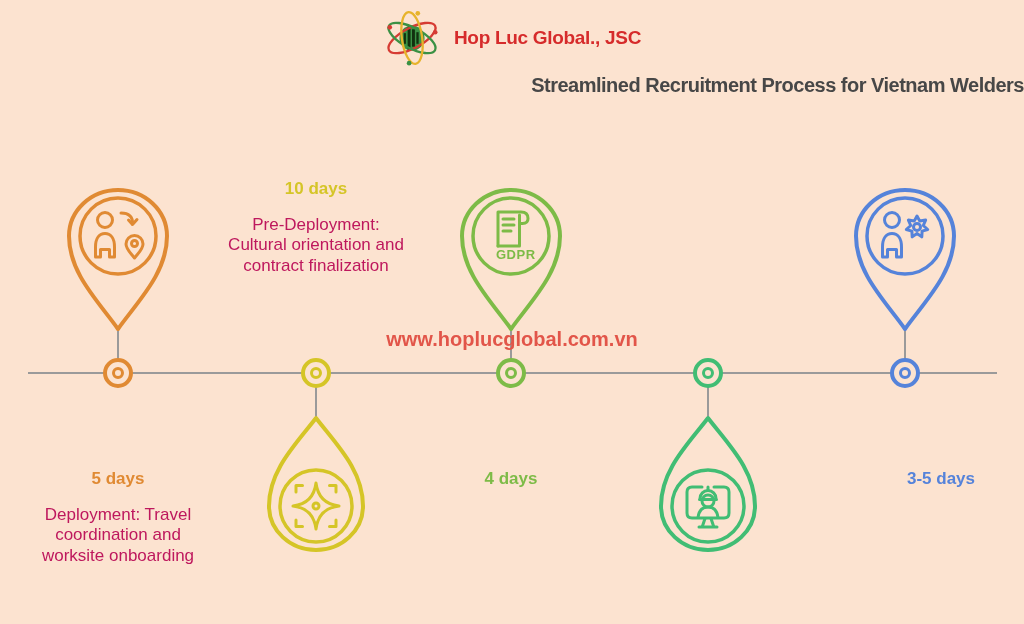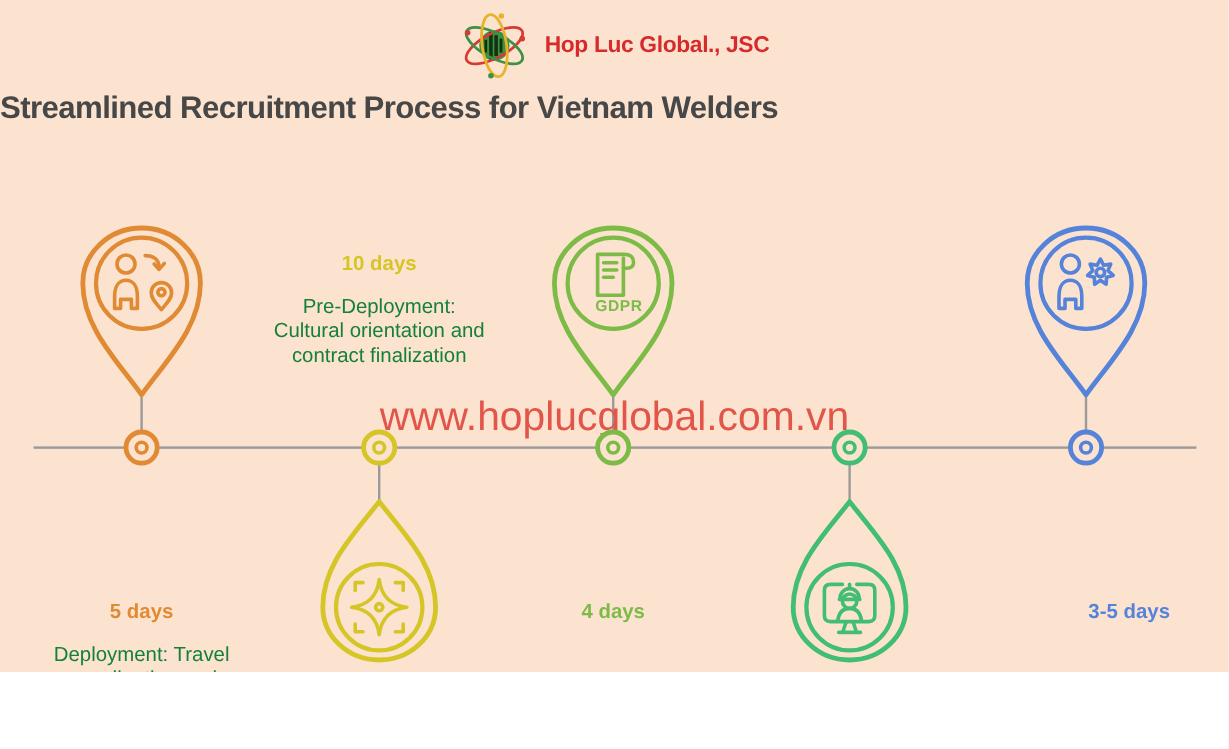--- a/index.html
+++ b/index.html
@@ -1,42 +1,42 @@
 <!DOCTYPE html>
 <html><head>
 <meta charset="utf-8">
 <style>
   html,body{margin:0;padding:0;}
   .canvas{
-    position:relative;width:1024px;height:560px;overflow:hidden;
+    position:relative;width:1024px;height:624px;overflow:hidden;
     background:#fce3d0;
     font-family:"Liberation Sans","DejaVu Sans",sans-serif;
   }
   
   .header{position:absolute;top:8px;left:0;width:100%;height:60px;
     display:flex;align-items:center;justify-content:center;gap:13px;}
   .brand{font-size:19px;font-weight:700;color:#d62b2b;letter-spacing:-0.3px;}
   
   .title{position:absolute;top:74px;left:0;width:100%;margin:0;
-    text-align:left;font-size:26px;font-weight:700;color:#474747;letter-spacing:-0.5px;}
+    text-align:right;font-size:20px;font-weight:700;color:#474747;letter-spacing:-0.5px;}
   
   .tl-line{position:absolute;left:28px;top:372px;width:969px;height:2px;background:#9a9a9a;z-index:0;}
   .connector{position:absolute;width:2px;background:#9a9a9a;z-index:1;}
   .watermark{position:absolute;top:328px;left:0;width:100%;text-align:center;
-    font-size:34px;color:#e25549;z-index:2;}
+    font-size:20px;color:#e25549;z-index:2;font-weight:bold;}
   .node{position:absolute;top:358px;width:22px;height:22px;border-radius:50%;
     border:4px solid;background:#fce3d0;z-index:4;display:flex;align-items:center;justify-content:center;}
   .node-inner{width:6px;height:6px;border-radius:50%;border:3px solid;border-color:inherit;}
   .marker{position:absolute;z-index:3;}
   .marker path,.marker circle,.marker line{fill:none;stroke:currentColor;stroke-linecap:round;stroke-linejoin:round;}
   .marker text{stroke:none;fill:currentColor;font-family:"Liberation Sans",sans-serif;}
   
-  .step-text{position:absolute;width:230px;text-align:center;z-index:2;margin-top:31px;}
+  .step-text{position:absolute;width:230px;text-align:center;z-index:2;}
   .days{font-size:17px;font-weight:700;margin-bottom:16px;}
-  .desc{font-size:17px;color:#15803d;line-height:1.2;white-space:pre-line;}
+  .desc{font-size:17px;color:#be185d;line-height:1.2;white-space:pre-line;}
   
   .c-orange{color:#e08a33;border-color:#e08a33;}
   .c-yellow{color:#d5c527;border-color:#d5c527;}
   .c-lgreen{color:#7dbb47;border-color:#7dbb47;}
   .c-emerald{color:#41bd74;border-color:#41bd74;}
   .c-blue{color:#5583da;border-color:#5583da;}
 </style>
 </head>
 <body>
 

